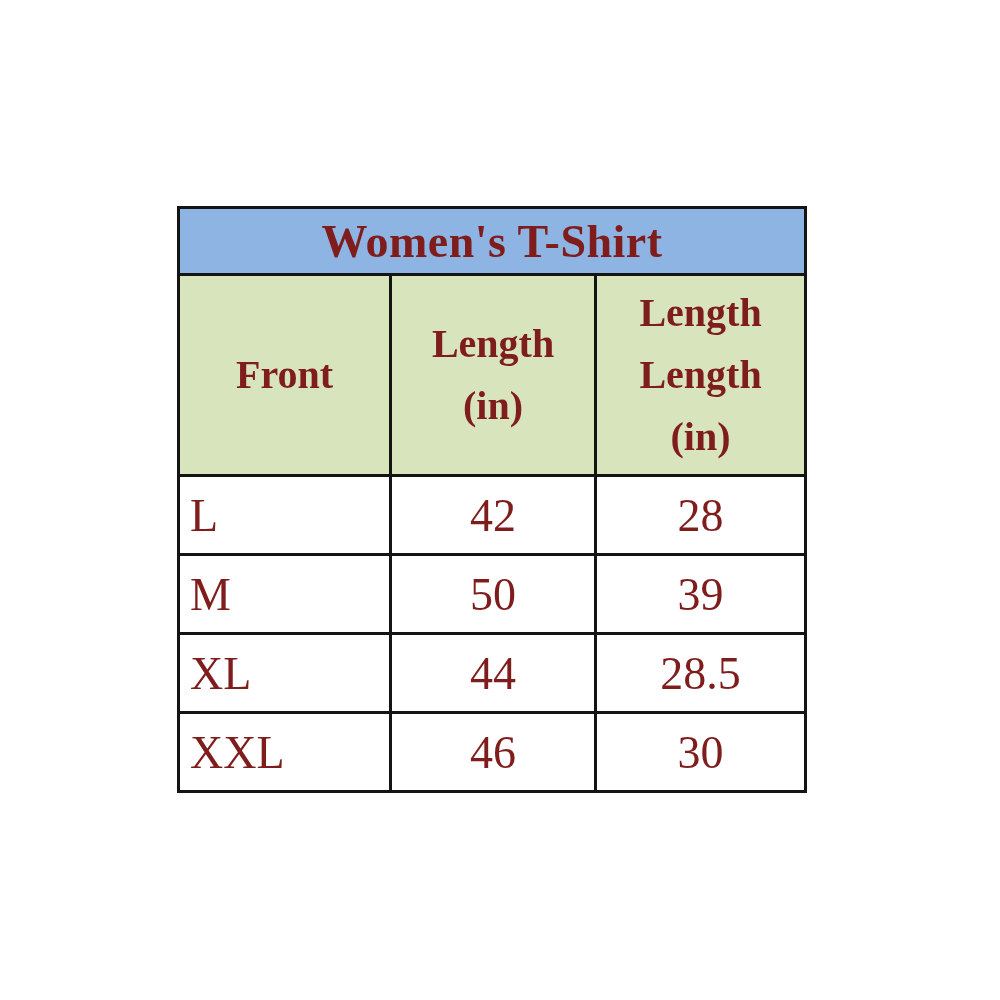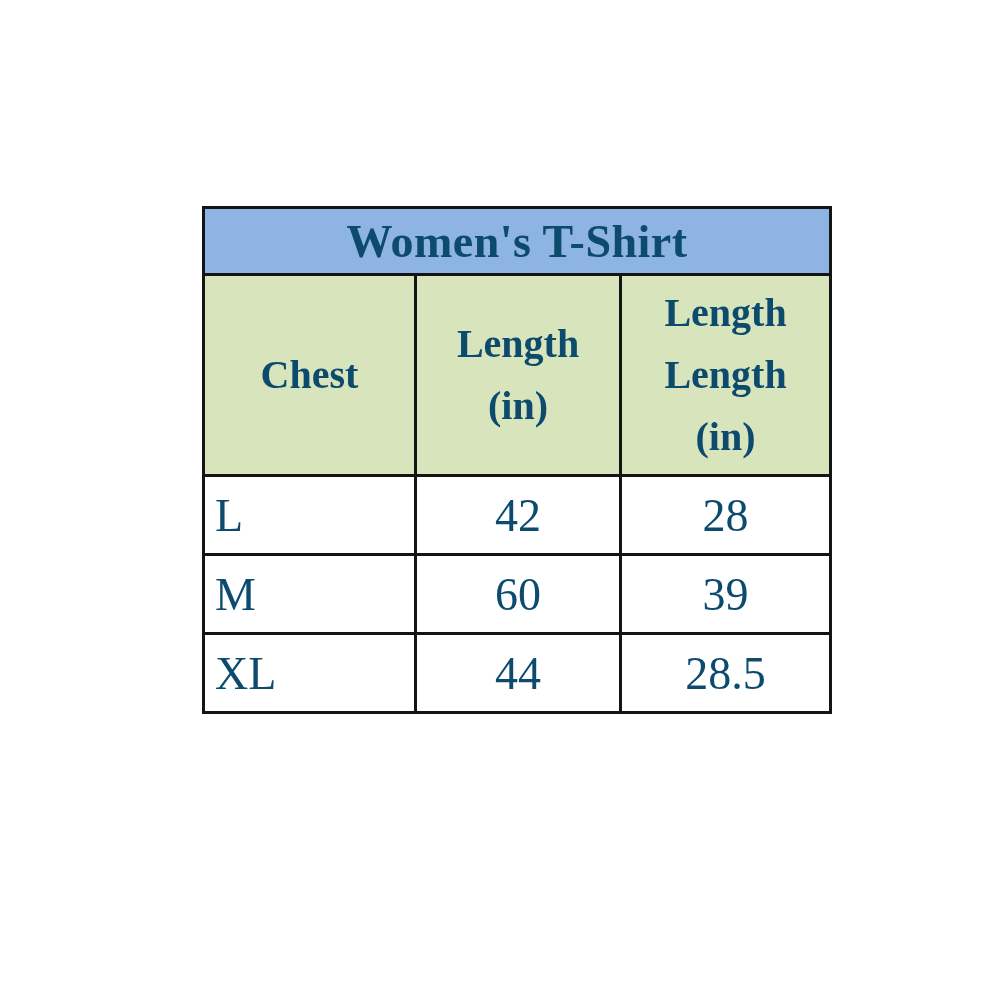--- a/index.html
+++ b/index.html
@@ -11,26 +11,26 @@
     font-family: "Liberation Serif", "DejaVu Serif", serif;
   }
   .page {
     position: relative;
     width: 1000px;
     height: 1000px;
     background: #ffffff;
   }
   table.size-chart {
     position: absolute;
-    left: 202px;
+    left: 177px;
     top: 206px;
     width: 627px;
     border-collapse: collapse;
     table-layout: fixed;
-    color: #0c4a6e;
+    color: #7f1d1d;
     border-radius: 20px;
   }
   table.size-chart td,
   table.size-chart th {
     border: 3px solid #141414;
     padding: 0;
     overflow: hidden;
   }
   .title-cell {
     background: #8db4e2;
@@ -74,44 +74,49 @@
       <col style="width:212px">
       <col style="width:205px">
       <col style="width:210px">
     </colgroup>
     <thead>
       <tr>
         <th colspan="3" class="title-cell">Women's T-Shirt</th>
       </tr>
       <tr>
         <th class="hdr-cell">
-          <div>Chest</div>
+          <div>Front</div>
         </th>
         <th class="hdr-cell">
           <div>Length</div>
           <div>(in)</div>
         </th>
         <th class="hdr-cell">
           <div>Length</div>
           <div>Length</div>
           <div>(in)</div>
         </th>
       </tr>
     </thead>
     <tbody>
       <tr class="data-row">
         <td class="size-cell">L</td>
         <td class="num-cell">42</td>
         <td class="num-cell">28</td>
       </tr>
       <tr class="data-row">
         <td class="size-cell">M</td>
-        <td class="num-cell">60</td>
+        <td class="num-cell">50</td>
         <td class="num-cell">39</td>
       </tr>
       <tr class="data-row">
         <td class="size-cell">XL</td>
         <td class="num-cell">44</td>
         <td class="num-cell">28.5</td>
       </tr>
+      <tr class="data-row">
+        <td class="size-cell">XXL</td>
+        <td class="num-cell">46</td>
+        <td class="num-cell">30</td>
+      </tr>
     </tbody>
   </table>
 </div>
 
 </body></html>

